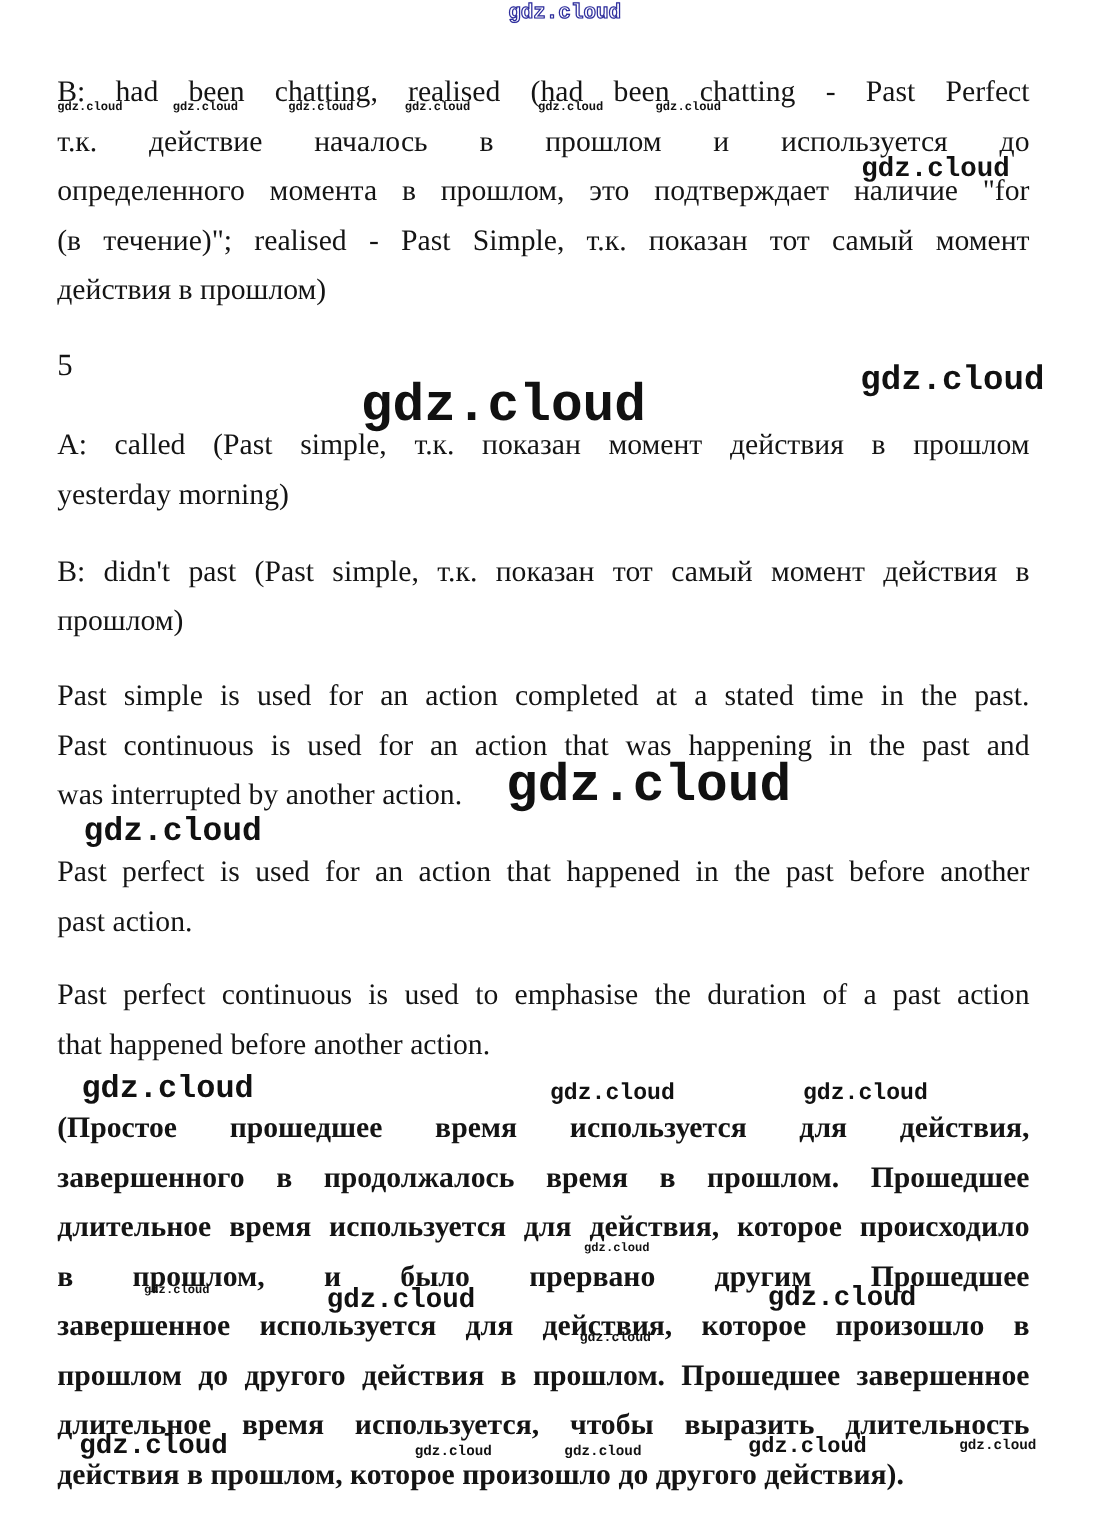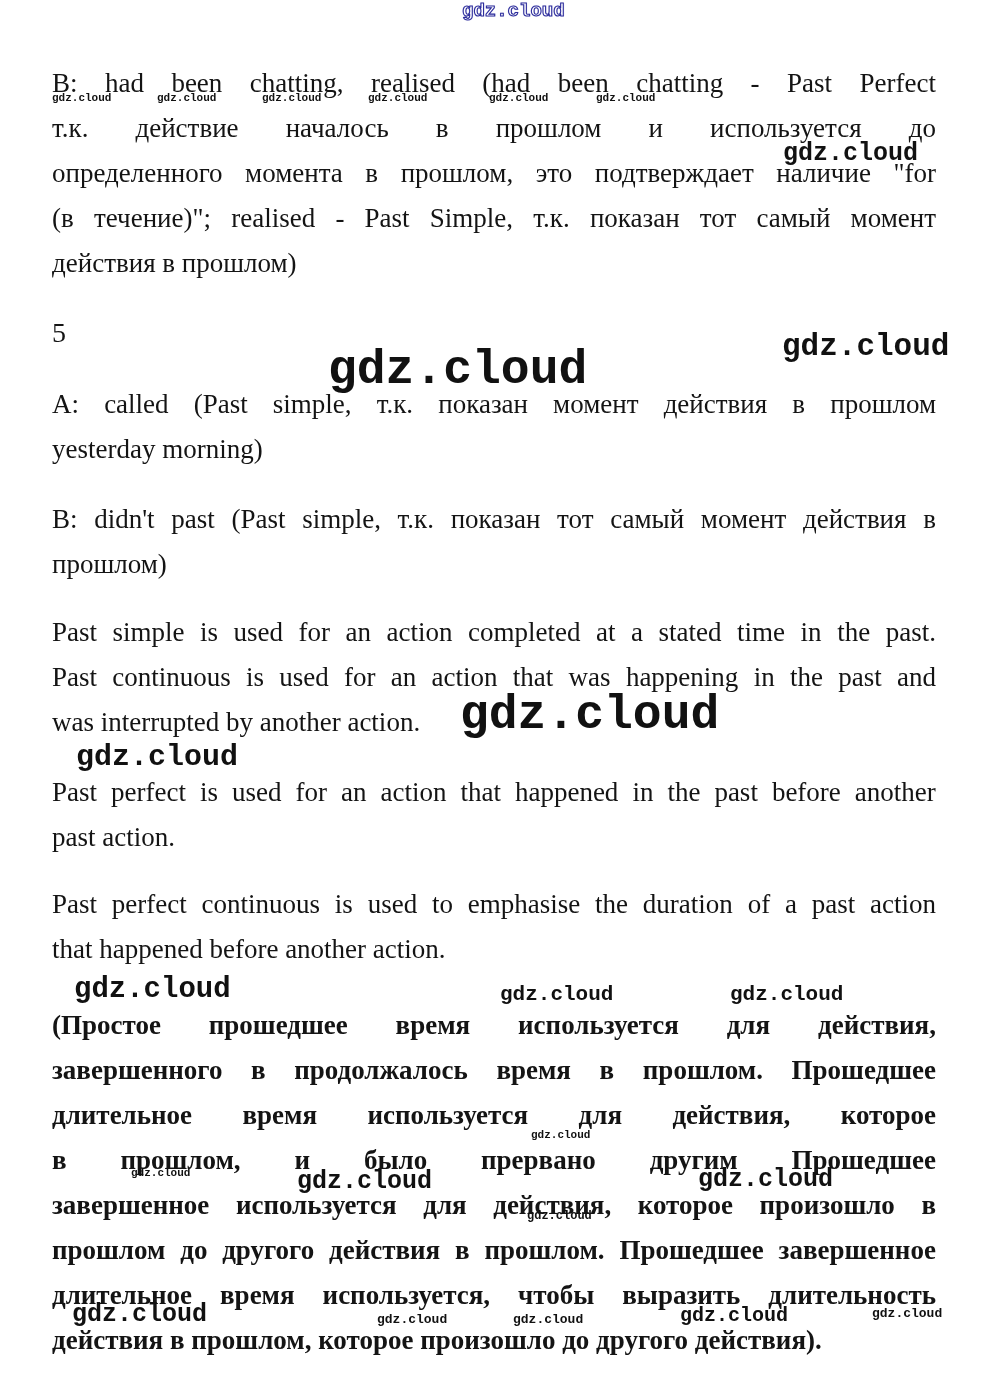--- a/index.html
+++ b/index.html
@@ -226,20 +226,21 @@
           <span>прошлом.</span>
           <span>Прошедшее</span>
         </div>
         <div class="line justify">
           <span>длительное</span>
           <span>время</span>
           <span>используется</span>
           <span>для</span>
           <span>действия,</span>
           <span>которое</span>
+          <span>происходило</span>
         </div>
         <div class="line justify">
           <span>в</span>
           <span>прошлом,</span>
           <span>и</span>
           <span>было</span>
           <span>прервано</span>
           <span>другим</span>
           <span>Прошедшее</span>
         </div>

